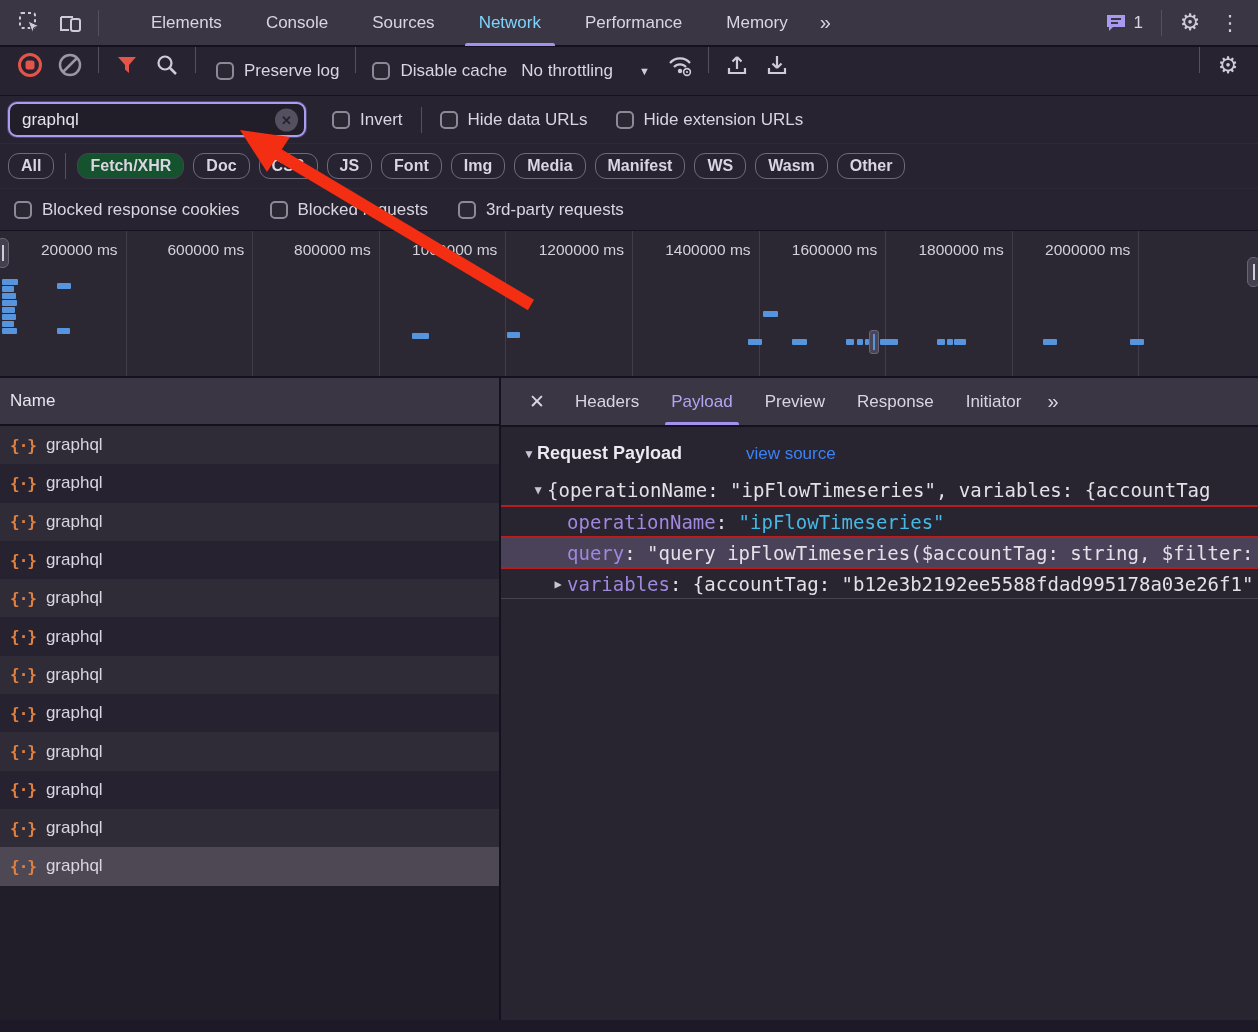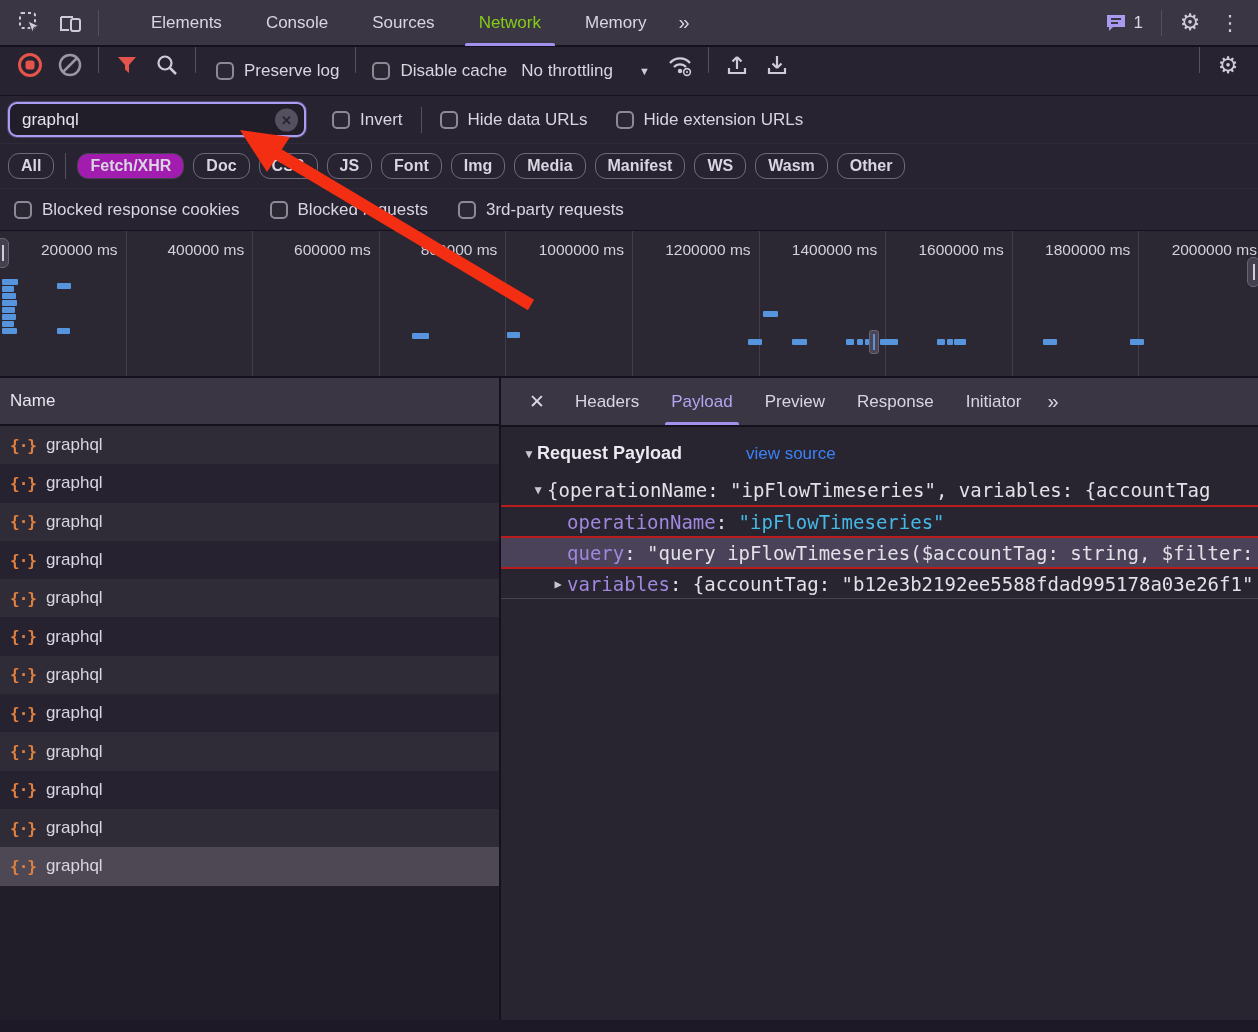--- a/index.html
+++ b/index.html
@@ -8,21 +8,21 @@
   .page { position:relative; width:1258px; height:1032px; background:#211d29; }
 
   
   .tabbar { display:flex; align-items:center; height:47px; background:#3a3643;
     border-bottom:2px solid #15121f; padding-left:10px; }
   .icon-btn { display:flex; align-items:center; justify-content:center; width:40px; height:36px; cursor:pointer; }
   .vdiv { width:1px; height:26px; background:#55505f; margin:0 8px; }
   .main-tabs { display:flex; align-items:stretch; height:47px; margin-left:22px; }
   .main-tab { display:flex; align-items:center; padding:0 22px; font-size:17px; color:#d9d5e1;
     position:relative; cursor:pointer; }
-  .main-tab.sel { color:#84cc16; }
+  .main-tab.sel { color:#7dd3fc; }
   .main-tab.sel::after { content:""; position:absolute; left:8px; right:8px; bottom:0; height:3px;
     background:#a192ee; border-radius:2px 2px 0 0; }
   .more-tabs { font-size:20px; color:#d9d5e1; padding:0 10px; letter-spacing:-2px; cursor:pointer; }
   .tabbar-right { margin-left:auto; display:flex; align-items:center; padding-right:8px; }
   .issues { display:flex; align-items:center; gap:7px; font-size:17px; cursor:pointer; margin-right:10px; }
   .gear, .kebab { font-size:23px; color:#cfcbd8; }
   .kebab { font-size:21px; letter-spacing:0; }
 
   
   .toolbar { display:flex; height:49px; background:#272330;
@@ -43,21 +43,21 @@
     font-size:17px; width:100%; font-family:"Liberation Sans",sans-serif; }
   .clear-btn { position:absolute; right:6px; top:50%; transform:translateY(-50%); width:23px; height:23px;
     border-radius:50%; background:#555060; color:#262230; font-size:13px; font-weight:bold;
     display:flex; align-items:center; justify-content:center; cursor:pointer; }
 
   
   .chiprow { display:flex; align-items:center; height:45px; background:#272330; padding:0 8px; gap:9px;
     border-bottom:1px solid #2e2a38; }
   .chip { border:1.5px solid #6f6a7b; border-radius:11px; padding:3px 12px; font-size:16px;
     color:#d9d5e1; font-weight:bold; cursor:pointer; white-space:nowrap; }
-  .chip.sel { background:#a21caf; border-color:#474253; }
+  .chip.sel { background:#14532d; border-color:#474253; }
 
   
   .checkrow { display:flex; align-items:center; height:42px; background:#272330; padding:0 14px; gap:30px;
     border-bottom:1px solid #15121f; }
 
   
   .overview { position:relative; height:147px; background:#2b2733; border-bottom:2px solid #15121f; overflow:hidden; }
   .ov-cols { display:flex; height:100%; }
   .ov-col { width:126.6px; flex:0 0 auto; border-right:1px solid #403c4a; }
   .ov-label { text-align:right; padding:10px 8px 0 0; font-size:15.5px; color:#d4d0dc; white-space:nowrap; }
@@ -134,20 +134,21 @@
         <path d="M4 6 v13 h8" stroke="#cfcbd8" stroke-width="2" fill="none"></path>
         <rect x="14" y="8" width="9" height="12" rx="2" fill="none" stroke="#cfcbd8" stroke-width="2"></rect>
       </svg>
     </div>
     <div class="vdiv"></div>
     <div class="main-tabs" id="main-tabs">
         <div class="main-tab">Elements</div>
         <div class="main-tab">Console</div>
         <div class="main-tab">Sources</div>
         <div class="main-tab sel">Network</div>
+        <div class="main-tab">Performance</div>
         <div class="main-tab">Memory</div>
       </div>
     <div class="more-tabs">»</div>
     <div class="tabbar-right">
       <div class="issues">
         <svg class="ic" width="22" height="20" viewBox="0 0 22 20">
           <path d="M2 2 h18 v12 h-12 l-4 4 v-4 h-2 z" fill="#a99af0"></path>
           <path d="M6 6 h10 M6 10 h7" stroke="#3a3643" stroke-width="2"></path>
         </svg>
         <span>1</span>
@@ -272,23 +273,20 @@
     <div class="cb-group">
       <span class="cb"></span>
       <span>3rd-party requests</span>
     </div>
   </div>
 
   <div class="overview" id="overview">
     <div class="ov-cols" id="ov-cols">
         <div class="ov-col">
           <div class="ov-label">200000 ms</div>
-        </div>
-        <div class="ov-col">
-          <div class="ov-label">400000 ms</div>
         </div>
         <div class="ov-col">
           <div class="ov-label">600000 ms</div>
         </div>
         <div class="ov-col">
           <div class="ov-label">800000 ms</div>
         </div>
         <div class="ov-col">
           <div class="ov-label">1000000 ms</div>
         </div>

